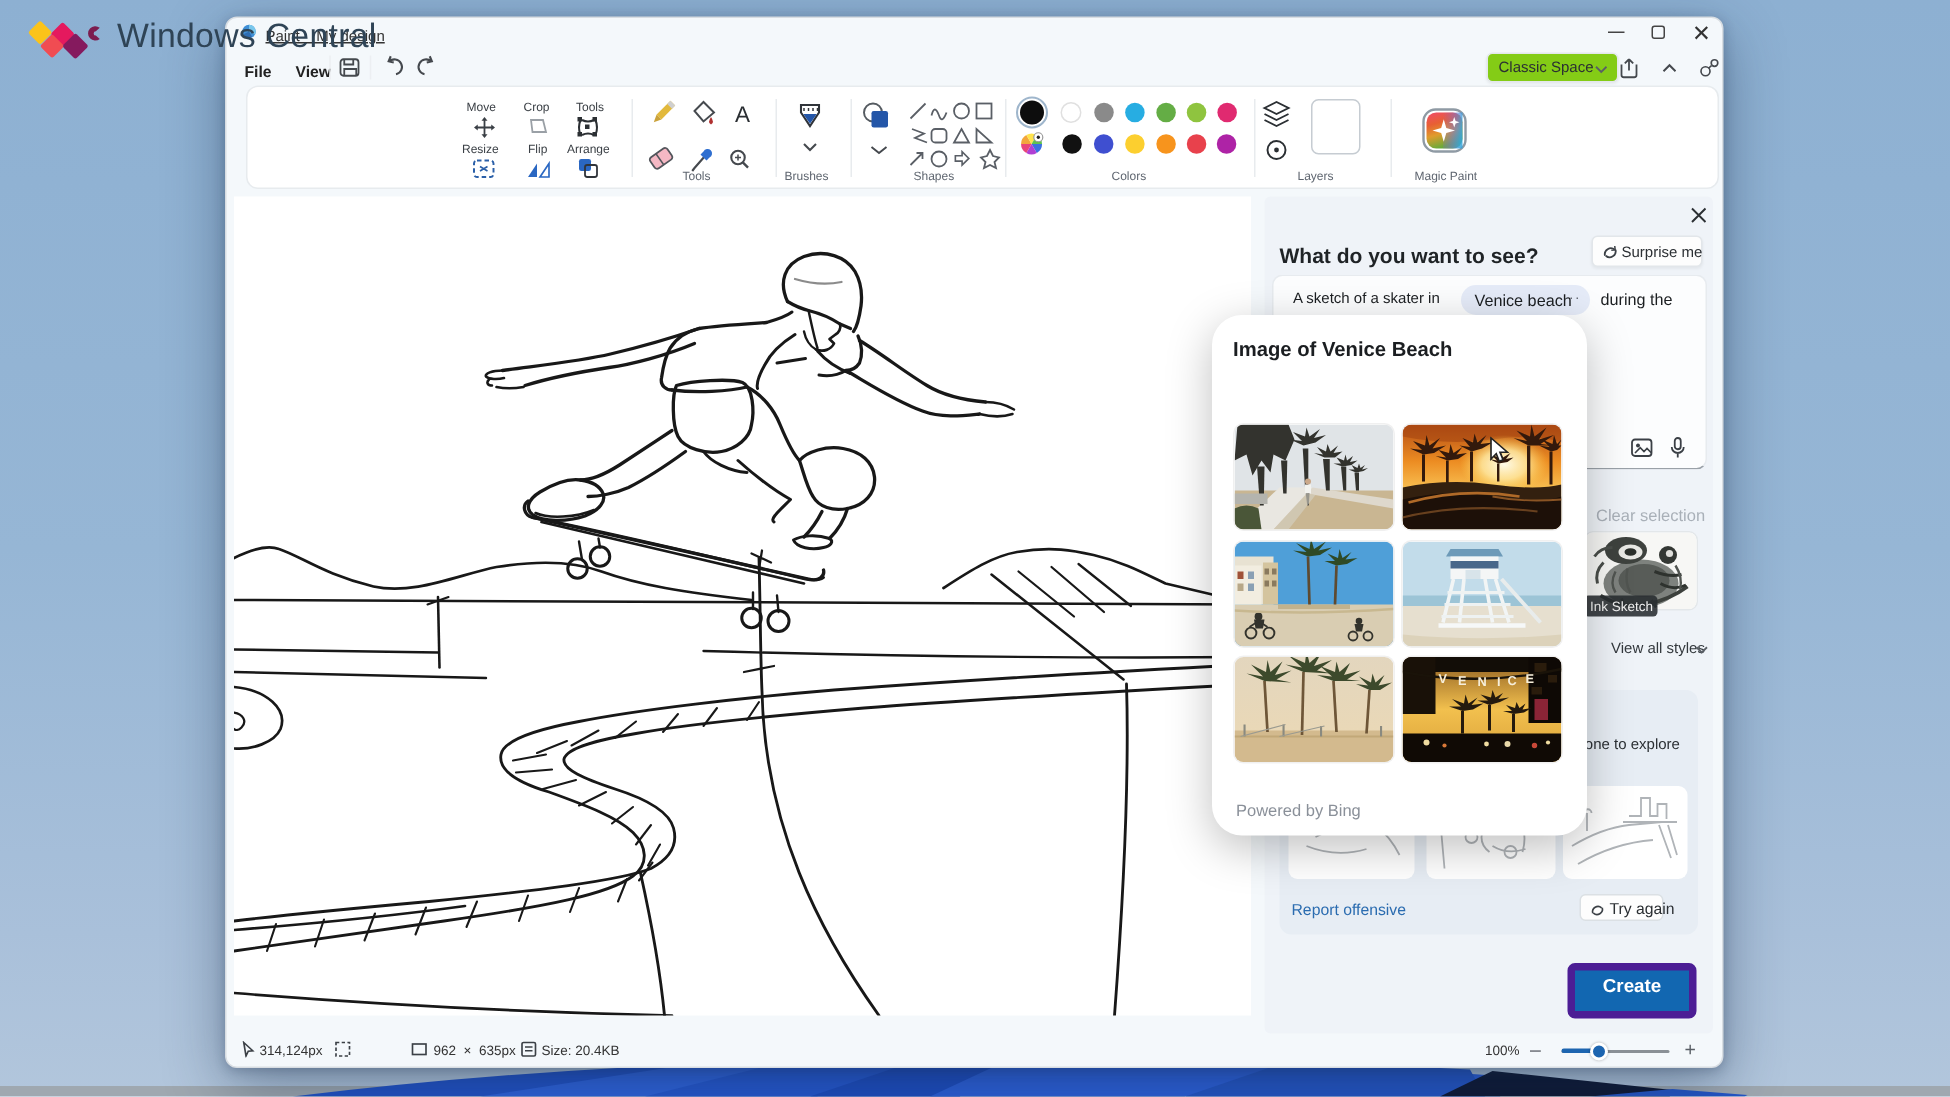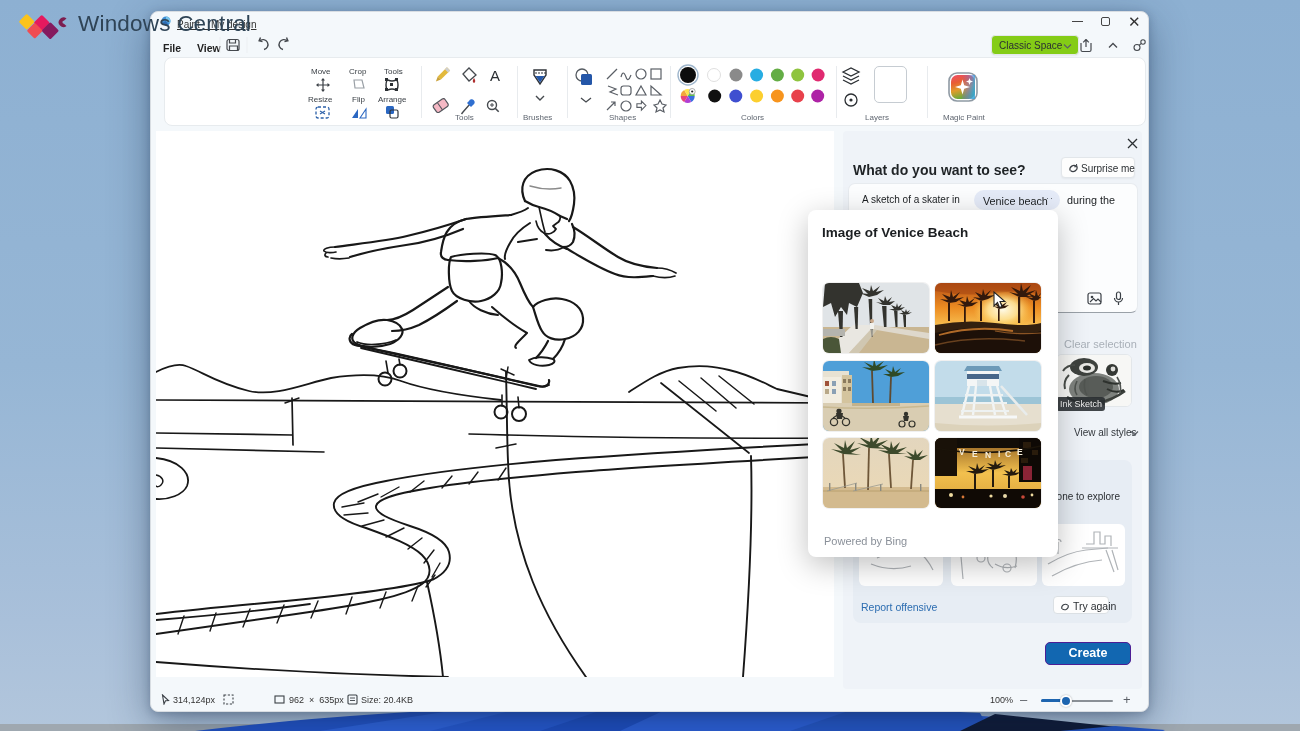--- a/index.html
+++ b/index.html
@@ -23,21 +23,21 @@
   .rsec-label { position:absolute; font-size:8px; color:#5f6670; }
   .rlabel { position:absolute; font-size:8px; color:#3b4046; }
   .divider { position:absolute; top:8px; width:1px; height:52px; background:#e8ebee; }
   
   .canvas { position:absolute; left:5px; top:119px; width:678px; height:546px; background:#fff; }
   
   .panel { position:absolute; left:692px; top:119px; width:299px; height:558px; background:#eff3f8; border-radius:4px; }
   
   .status { position:absolute; left:0; top:676px; width:100%; height:25px; font-size:9px; color:#333;text-decoration:underline; }
   
-  .popup { position:absolute; left:808px; top:210px; width:250px; height:347px; background:#fff; border-radius:8px;
+  .popup { position:absolute; left:808px; top:210px; width:250px; height:347px; background:#fff; border-radius:20px;
     box-shadow:0 8px 30px rgba(0,0,0,.25); z-index:40; }
   
   .wm { position:absolute; left:0; top:0; z-index:60; }
   .wm-text { position:absolute; left:78px; top:11px; font-size:22.5px; color:#2f4456; letter-spacing:.2px; white-space:nowrap; }
   .pimg { position:absolute; width:106px; height:70px; border-radius:6px; overflow:hidden; box-shadow:0 0 0 1px rgba(0,0,0,.06); }
 </style>
 </head>
 <body>
 <div class="desktop"></div>
 <svg class="abs" style="left:0;top:700px;z-index:1" width="1300" height="31" viewBox="0 0 1300 31">
@@ -467,21 +467,21 @@
         </svg>
       </div>
       <div style="position:absolute;left:8px;top:141px;font-size:10.5px;color:#2b6cb0">Report offensive</div>
       <div style="position:absolute;left:200px;top:136px;width:56px;height:18px;background:#fdfdfd;border:1px solid #dbe0e4;border-radius:4px">
         <svg style="position:absolute;left:6px;top:5px" width="10" height="10" viewBox="0 0 11 11">
             <path d="M2,7.5 a4,4 0 0 1 6.5,-4 M9,3.5 a4,4 0 0 1 -6.5,4" stroke="#3b4046" stroke-width="1.2" fill="none"></path>
           </svg>
         <span style="position:absolute;left:19px;top:3px;font-size:10.5px;color:#2b2f33;white-space:nowrap">Try again</span>
       </div>
     </div>
-    <div style="position:absolute;left:202px;top:511px;width:86px;height:23px;background:#1267b1;border:1px solid #4c1d95;border-radius:5px;text-align:center">
+    <div style="position:absolute;left:202px;top:511px;width:86px;height:37px;background:#1267b1;border:5px solid #4c1d95;border-radius:5px;text-align:center">
       <span style="font-size:12.5px;font-weight:bold;color:#fff;line-height:21px">Create</span>
     </div>
   </div>
   <div class="status" id="status">
     <svg style="position:absolute;left:10px;top:6px" width="9" height="11" viewBox="0 0 9 11">
         <path d="M1.5,1 L7.5,6.5 L4.5,6.8 L3,10 Z" fill="none" stroke="#3b4046" stroke-width="1.1"></path>
       </svg>
     <span style="position:absolute;left:22px;top:7px">314,124px</span>
     <svg style="position:absolute;left:72px;top:6px" width="11" height="11" viewBox="0 0 11 11">
         <rect x="1" y="1" width="9" height="9" fill="none" stroke="#3b4046" stroke-width="1.1" stroke-dasharray="2.2 1.6"></rect>

